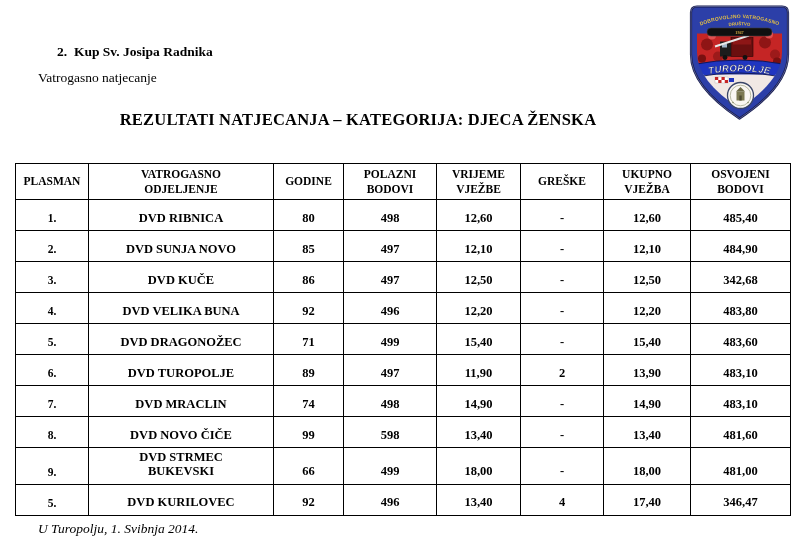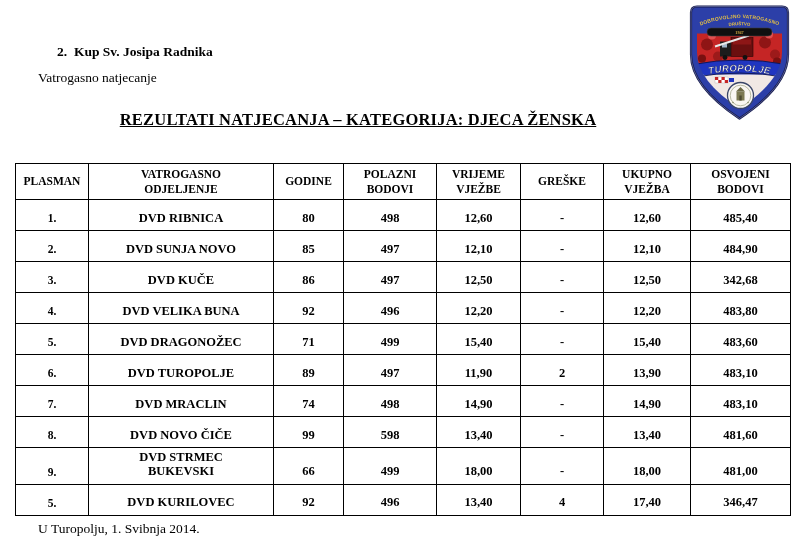--- a/index.html
+++ b/index.html
@@ -3,34 +3,34 @@
 <meta charset="utf-8">
 <style>
   * { margin:0; padding:0; box-sizing:border-box; }
   html,body { width:800px; height:546px; background:#ffffff; overflow:hidden;
               font-family:"Liberation Serif", serif; color:#000; }
   .page { position:relative; width:800px; height:546px; background:#fff; }
 
   .subtitle { position:absolute; left:38px; top:34px; font-size:13.5px;margin-top:36px; }
   .competition { position:absolute; left:57px; top:44px; font-size:13.5px; font-weight:bold; white-space:pre; }
 
-  .title-wrap { position:absolute; left:0; top:110px; width:716px; text-align:center;text-decoration:underline; }
+  .title-wrap { position:absolute; left:0; top:110px; width:716px; text-align:center; }
   .title { font-size:16.5px; font-weight:bold; letter-spacing:0.2px; }
 
   table.results { position:absolute; left:15px; top:163px; width:775px;
                   border-collapse:collapse; table-layout:fixed; }
   table.results th, table.results td { border:1px solid #000; text-align:center;
                   white-space:pre-line; overflow:hidden; }
   table.results th { height:36px; font-size:11.5px; font-weight:bold;
                   vertical-align:middle; line-height:1.3; padding:2px 1px; }
   table.results td { height:31px; font-size:12.5px; font-weight:bold;
                   vertical-align:bottom; padding:2px 2px 5px 2px; line-height:1.15; }
   table.results td.c-plasman { font-size:11.5px; }
 
-  .footer { position:absolute; left:38px; top:521px; font-size:13.5px; }
+  .footer { position:absolute; left:38px; top:521px; font-size:13.5px;font-style:italic; }
 
   .emblem { position:absolute; left:687px; top:4px; width:105px; height:119px; }
 </style>
 </head>
 <body>
 
 <div class="page">
 
   <div class="subtitle">Vatrogasno natjecanje</div>
   <div class="competition">2.  Kup Sv. Josipa Radnika</div>

